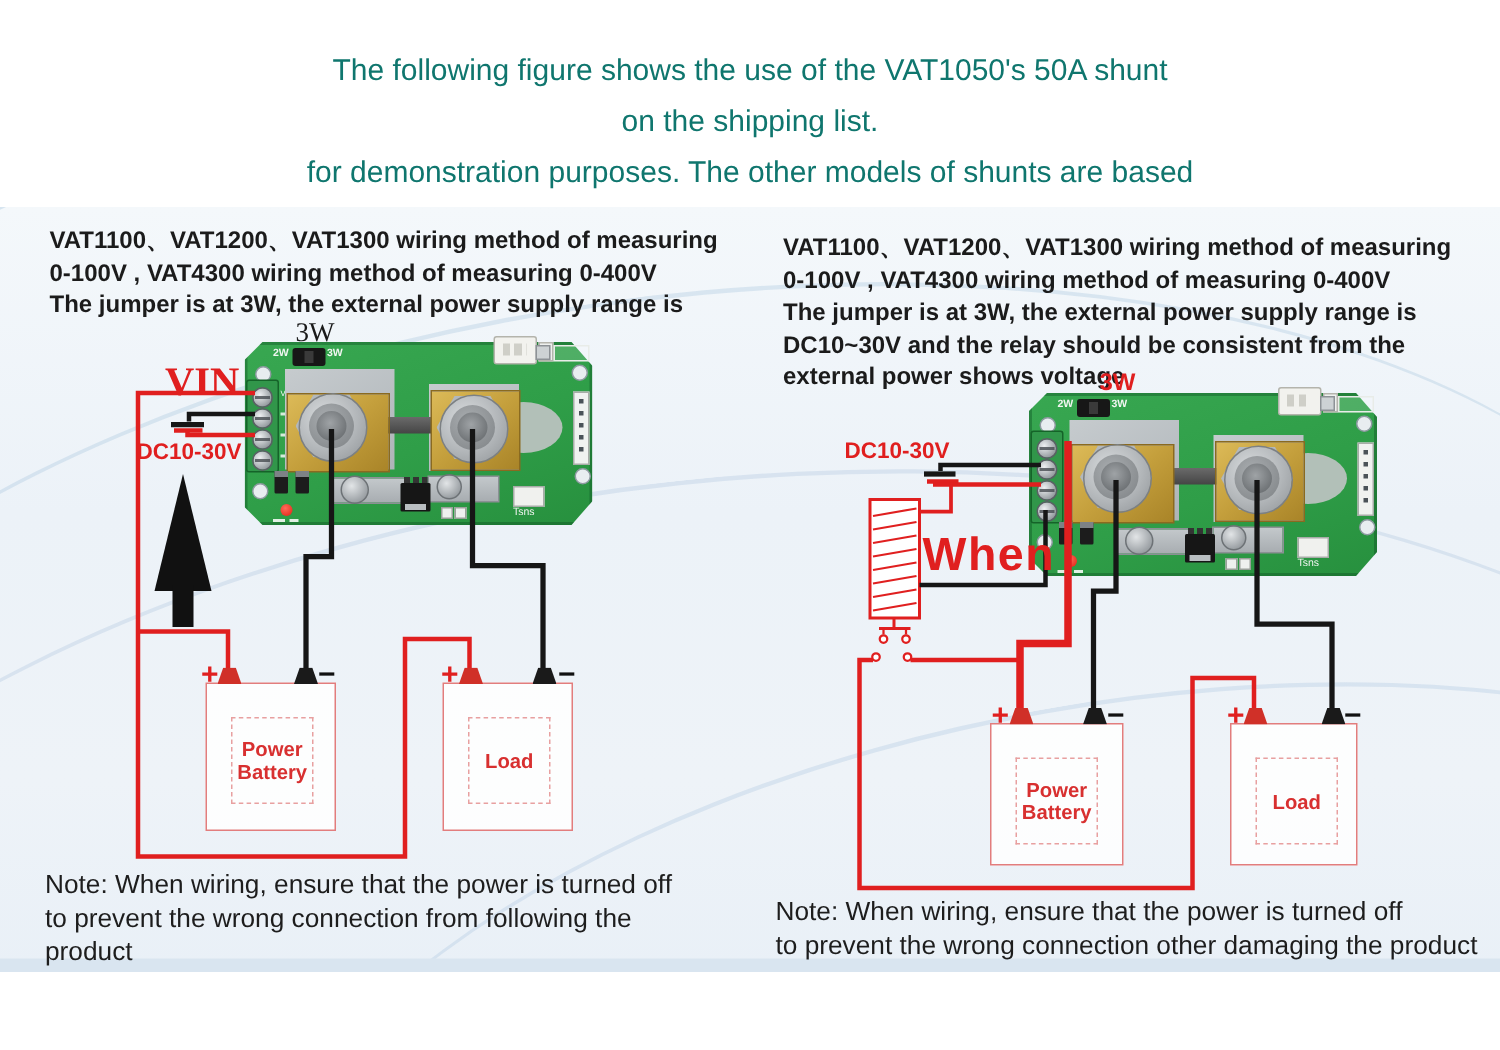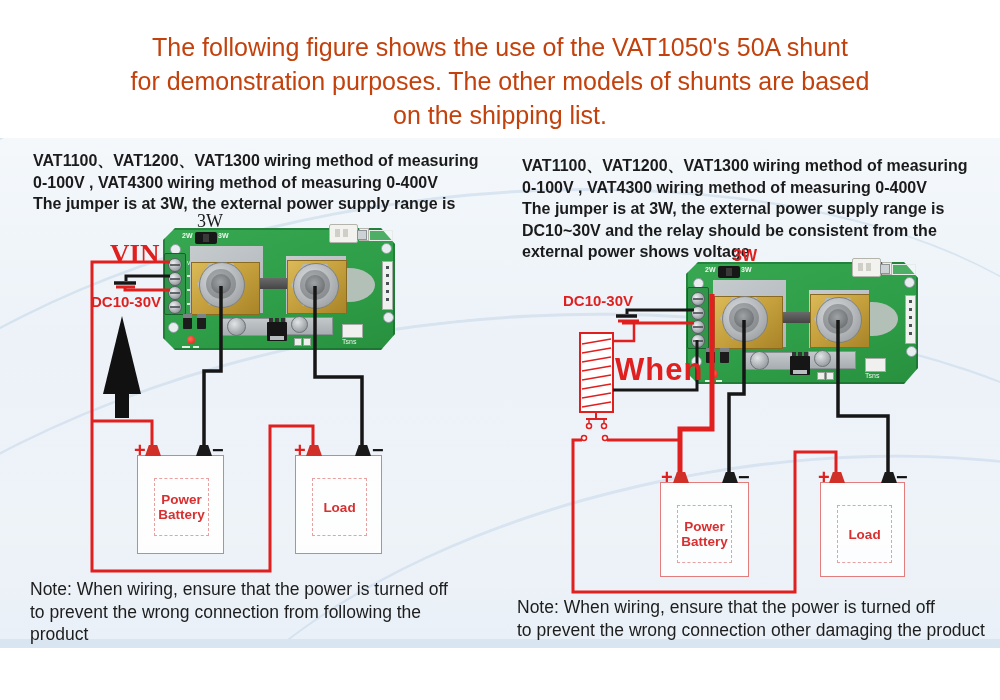--- a/index.html
+++ b/index.html
@@ -17,21 +17,21 @@
   }
   .swoosh{position:absolute;border-radius:50%;border-top:3px solid rgba(150,185,215,.28);}
   .sw1{width:1400px;height:700px;left:-250px;top:60px;transform:rotate(-8deg);}
   .sw2{width:1600px;height:900px;left:-300px;top:180px;transform:rotate(-6deg);border-top-color:rgba(140,175,210,.22);}
   .sw3{width:1200px;height:600px;left:150px;top:330px;transform:rotate(-10deg);border-top-color:rgba(150,185,215,.25);}
   .sw4{width:900px;height:400px;left:-320px;top:-40px;transform:rotate(-22deg);border-top-color:rgba(150,185,215,.3);}
   .bottomband{position:absolute;left:0;top:501px;width:1000px;height:9px;background:#d9e5f0;}
 
   
   .title{position:absolute;left:0;top:30px;width:1000px;text-align:center;
-    font-size:25px;line-height:34px;color:#c2410c;z-index:4;}
+    font-size:20px;line-height:34px;color:#0f766e;z-index:4;}
   .desc{position:absolute;z-index:4;font-size:16px;font-weight:600;color:#1b1b1b;line-height:21.5px;}
   .desc-left{left:33px;top:150px;width:450px;}
   .desc-right{left:522px;top:155px;width:455px;}
   .note{position:absolute;z-index:4;font-size:17.5px;font-weight:500;color:#1d1d1d;line-height:22.5px;}
   .note-left{left:30px;top:578px;width:450px;}
   .note-right{left:517px;top:596px;width:482px;}
 
   .lbl{position:absolute;z-index:5;}
   .lbl-vin{left:110px;top:239px;font-family:"Liberation Serif",serif;font-weight:700;font-size:27px;color:#e01f1f;}
   .lbl-dc-left{left:91px;top:293px;font-size:15px;font-weight:700;color:#e01f1f;}
@@ -114,22 +114,22 @@
 <div class="photo">
   <div class="swoosh sw4"></div>
   <div class="swoosh sw1"></div>
   <div class="swoosh sw2"></div>
   <div class="swoosh sw3"></div>
   <div class="bottomband"></div>
 </div>
 
 <div class="title">
   <div>The following figure shows the use of the VAT1050's 50A shunt</div>
+  <div>on the shipping list.</div>
   <div>for demonstration purposes. The other models of shunts are based</div>
-  <div>on the shipping list.</div>
 </div>
 
 <div class="desc desc-left">
   <div>VAT1100、VAT1200、VAT1300 wiring method of measuring</div>
   <div>0-100V , VAT4300 wiring method of measuring 0-400V</div>
   <div>The jumper is at 3W, the external power supply range is</div>
 </div>
 <div class="desc desc-right">
   <div>VAT1100、VAT1200、VAT1300 wiring method of measuring</div>
   <div>0-100V , VAT4300 wiring method of measuring 0-400V</div>

